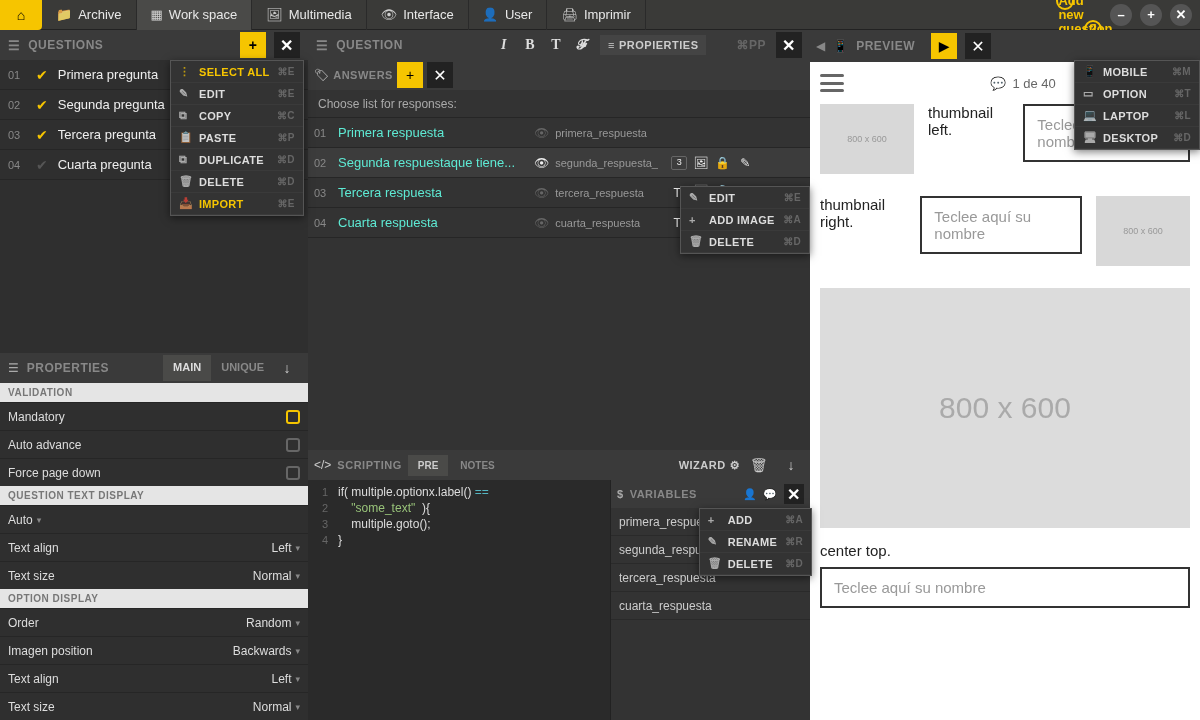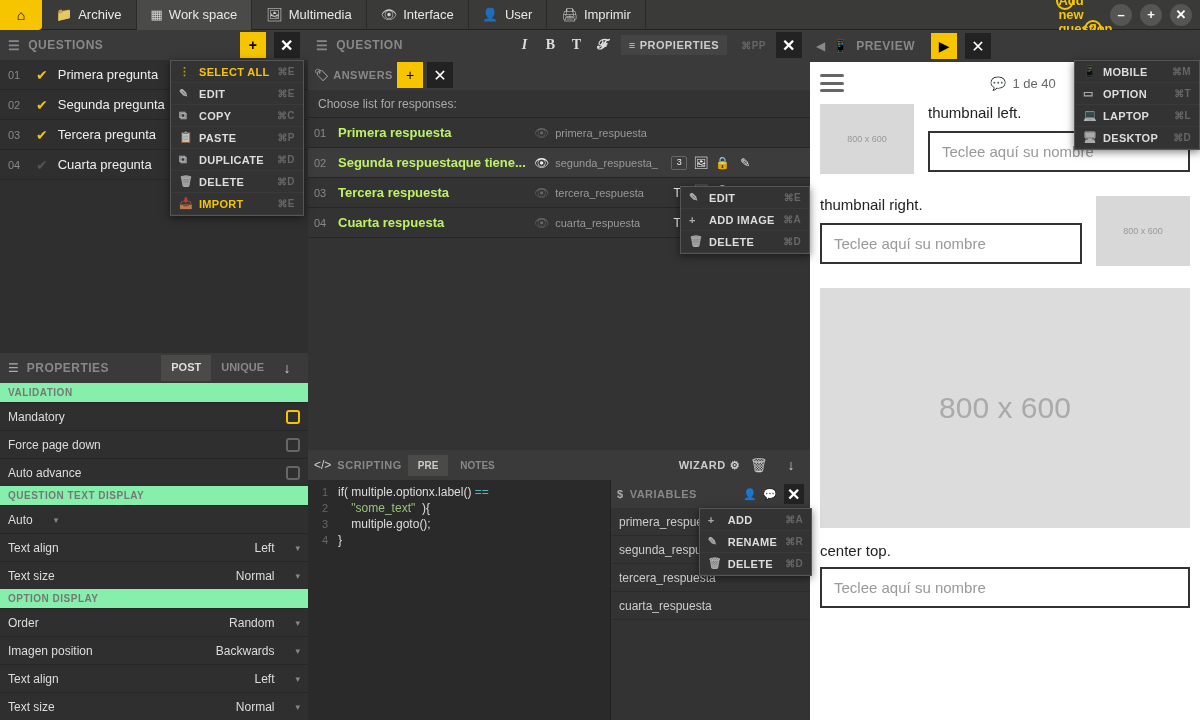--- a/index.html
+++ b/index.html
@@ -31,54 +31,54 @@
 .qrow .chk.off { color:#555; }
 .qrow .txt { color:#eee; font-size:13px; }
 
 .props { margin-top:auto; background:#2f2f2f; }
 .props-head { height:30px; background:#3a3a3a; display:flex; align-items:center; padding:0 8px; gap:8px; }
 .props-head .tico { color:#aaa; }
 .props-head .lbl { flex:1; color:#888; font-weight:bold; letter-spacing:.5px; }
 .props-tabs { display:flex; }
 .props-tabs .pt { padding:6px 10px; background:#3a3a3a; color:#888; font-size:11px; font-weight:bold; }
 .props-tabs .pt.active { background:#4a4a48; color:#ddd; }
-.section-hdr { background:#86efac; color:#777; font-size:10px; font-weight:bold; letter-spacing:.5px; padding:4px 8px; }
+.section-hdr { background:#e5e5e5; color:#777; font-size:10px; font-weight:bold; letter-spacing:.5px; padding:4px 8px; }
 .prow { display:flex; align-items:center; height:28px; padding:0 8px; border-top:1px solid #262626; }
 .prow .plbl { flex:1; color:#ddd; font-size:12px; }
-.prow .pval { color:#ddd; font-size:12px; display:flex; align-items:center; gap:21px; }
+.prow .pval { color:#ddd; font-size:12px; display:flex; align-items:center; gap:4px; }
 .prow .chkbox { width:14px; height:14px; border:2px solid #f6c500; border-radius:3px; }
 .prow .chkbox.off { border-color:#666; }
 .prow .caret { color:#888; font-size:9px; }
 
 .ctx { position:absolute; background:#333; border:1px solid #555; z-index:100; min-width:130px; box-shadow:0 2px 8px rgba(0,0,0,.5); }
 .ctx-row { display:flex; align-items:center; height:22px; padding:0 8px; gap:8px; color:#ddd; font-size:11px; font-weight:bold; letter-spacing:.3px; border-bottom:1px solid #3a3a3a; cursor:pointer; }
 .ctx-row.yel { color:#f6c500; }
 .ctx-row .cico { width:12px; opacity:.7; font-size:11px; }
 .ctx-row .sc { margin-left:auto; color:#666; font-size:10px; }
 
 .qeditor { height:62px; background:#fff; padding:10px 12px; color:#333; font-size:14px; position:relative; }
 .qeditor .aqui { color:#c0392b; }
 .qeditor .enc { font-weight:bold; }
 .qeditor .preg { font-style:italic; }
 .fmtbar { position:absolute; right:52px; top:-30px; height:30px; display:flex; align-items:center; gap:6px; }
 .fmtbar .f { width:20px; text-align:center; font-family:serif; color:#ddd; cursor:pointer; font-size:14px; }
 .fmtbar .f.i { font-style:italic; }
 .fmtbar .f.b { font-weight:bold; }
 .propbtn { background:#444; color:#ccc; padding:4px 8px; font-size:11px; font-weight:bold; letter-spacing:.5px; display:flex; align-items:center; gap:4px; }
-.shortcut { color:#666; font-size:10px; margin-left:6px; }
+.shortcut { color:#666; font-size:12px; margin-left:22px; }
 .answers-head { height:30px; background:#3a3a3a; display:flex; align-items:center; padding:0 6px; gap:4px; }
 .answers-head .lbl { color:#888; font-weight:bold; letter-spacing:.5px; font-size:11px; }
 .answers-tabs { display:flex; gap:2px; margin-left:auto; }
 .atab { padding:6px 8px; background:#3a3a3a; color:#888; font-size:10px; font-weight:bold; letter-spacing:.3px; cursor:pointer; }
 .atab.active { background:#4a4a48; color:#ccc; }
 .ans-hint { height:28px; display:flex; align-items:center; padding:0 10px; color:#aaa; font-size:12px; border-bottom:1px solid #262626; background:#333; }
 .arow { display:flex; align-items:center; height:30px; border-bottom:1px solid #262626; padding:0 6px; gap:6px; background:#333; }
 .arow.sel { background:#3c3c3c; }
 .arow .num { color:#888; width:18px; font-size:11px; }
-.arow .atxt { flex:1; color:#bef264; font-size:13px; white-space:nowrap; overflow:hidden; text-overflow:ellipsis; max-width:190px;font-weight:bold; }
+.arow .atxt { flex:1; color:#5eead4; font-size:13px; white-space:nowrap; overflow:hidden; text-overflow:ellipsis; max-width:190px; }
 .arow .avar { color:#999; font-size:11px; white-space:nowrap; overflow:hidden; text-overflow:ellipsis; width:110px; }
 .arow .aicons { display:flex; gap:6px; color:#888; }
 .arow .aicons span { width:16px; text-align:center; font-size:12px; cursor:pointer; }
 .arow .aicons .on { color:#eee; }
 .arow .aicons .b3 { border:1px solid #666; border-radius:2px; font-size:9px; padding:0 3px; }
 .ans-space { flex:1; background:#333; }
 
 .scr-head { height:30px; background:#3a3a3a; display:flex; align-items:center; padding:0 6px; gap:6px; }
 .scr-head .lbl { color:#888; font-weight:bold; letter-spacing:.5px; font-size:11px; }
 .scr-tabs { display:flex; gap:2px; }
@@ -98,21 +98,21 @@
 .prev-head { height:32px; background:#3a3a3a; display:flex; align-items:center; padding:0 6px; gap:8px; }
 .prev-head .lbl { color:#888; font-weight:bold; letter-spacing:.5px; font-size:12px; }
 .prev-body { flex:1; background:#fff; overflow:hidden; padding:0 10px; }
 .prev-top { display:flex; align-items:center; height:42px; gap:12px; }
 .burger { width:24px; height:18px; display:flex; flex-direction:column; justify-content:space-between; cursor:pointer; }
 .burger span { height:3px; background:#666; border-radius:2px; }
 .prev-count { color:#666; font-size:13px; margin-left:auto; margin-right:auto; display:flex; gap:6px; align-items:center; }
 .prev-title { font-size:18px; color:#222; font-weight:500; padding:6px 0 14px; }
 .pv-row { display:flex; gap:14px; margin-bottom:22px; align-items:flex-start; }
 .thumb { width:94px; height:70px; background:#d8d8d8; display:flex; align-items:center; justify-content:center; color:#999; font-size:9px; }
-.pv-col { flex:1; display:flex; flex-direction:column; gap:10px; }
+.pv-col { flex:1; display:flex; gap:10px; }
 .pv-lbl { color:#222; font-size:15px; }
 .pv-input { border:2px solid #333; padding:10px 12px; color:#999; font-size:15px; background:#fff; }
 .bigimg { width:100%; height:240px; background:#dcdcdc; display:flex; align-items:center; justify-content:center; color:#aaa; font-size:30px; margin-bottom:14px; }
 </style>
 </head>
 <body>
 
 <div class="topbar">
   <div class="logo">⌂</div>
   <div class="topmenu">
@@ -218,36 +218,36 @@
           <span>IMPORT</span>
           <span class="sc">⌘E</span>
         </div>
     </div>
 
     <div class="props">
       <div class="props-head">
         <span class="tico">☰</span>
         <span class="lbl">PROPERTIES</span>
         <div class="props-tabs">
-          <div class="pt active">POST</div>
+          <div class="pt active">MAIN</div>
           <div class="pt">UNIQUE</div>
           <div class="sq-btn">↓</div>
         </div>
       </div>
       <div class="section-hdr">VALIDATION</div>
       <div class="prow">
           <span class="plbl">Mandatory</span>
           <span class="chkbox"></span>
         </div>
       <div class="prow">
+          <span class="plbl">Auto advance</span>
+          <span class="chkbox off"></span>
+        </div>
+      <div class="prow">
           <span class="plbl">Force page down</span>
-          <span class="chkbox off"></span>
-        </div>
-      <div class="prow">
-          <span class="plbl">Auto advance</span>
           <span class="chkbox off"></span>
         </div>
       <div class="section-hdr">QUESTION TEXT DISPLAY</div>
       <div class="prow">
           <span class="pval">
             <span>Auto</span>
             <span class="caret">▾</span>
           </span>
         </div>
       <div class="prow">

